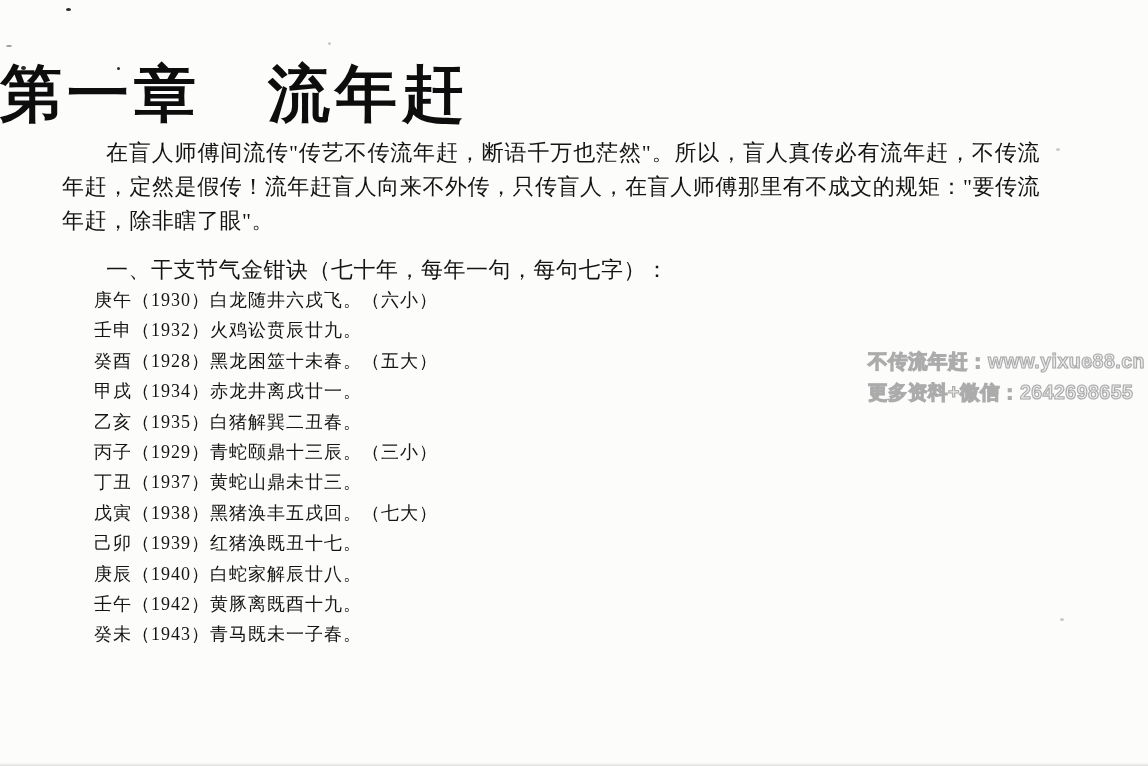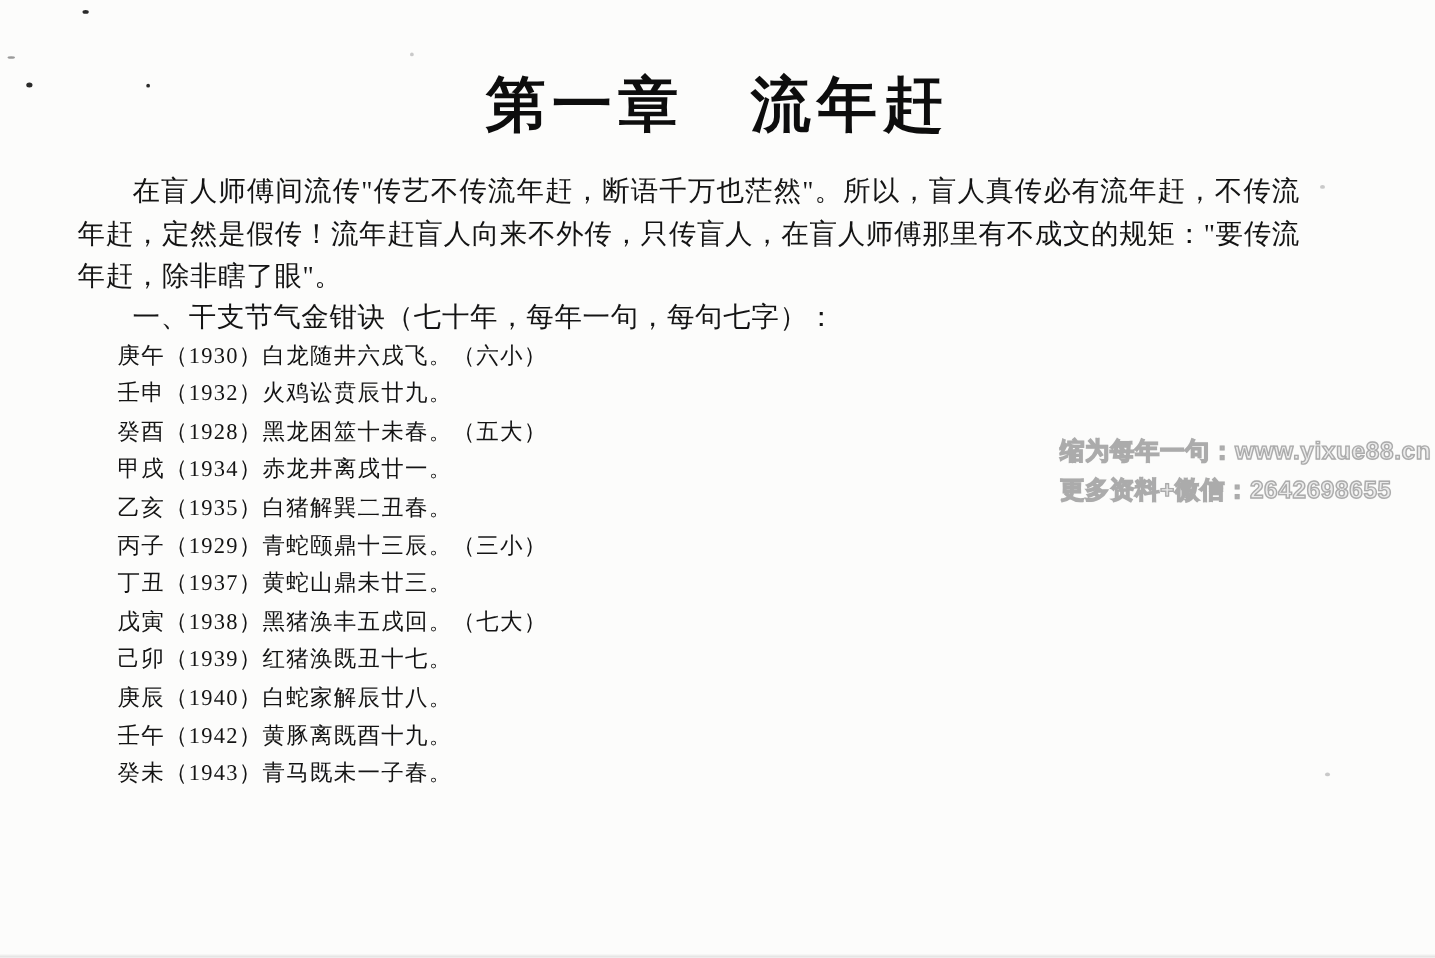--- a/index.html
+++ b/index.html
@@ -12,22 +12,21 @@
     width: 1148px;
     height: 766px;
     background: #fcfcfb;
     overflow: hidden;
     font-family: "Liberation Serif", "DejaVu Serif", serif;
     color: #141414;
   }
   .title {
     margin: 0;
     padding-top: 52px;
-    text-align: center;
-    font-size: 48px;
+    font-size: 62px;
     font-weight: 700;
     letter-spacing: 5px;
     color: #0d0d0d;
   }
   .body-text {
     position: absolute;
     left: 62px;
     top: 136px;
     width: 978px;
   }
@@ -36,21 +35,21 @@
     font-size: 22px;
     line-height: 34px;
     text-align: justify;
     text-indent: 2em;
     letter-spacing: 0.5px;
   }
   .para.second {
     font-weight: 600;
   }
   .section-heading {
-    margin-top: 0;
+    margin-top: 16px;
     padding-left: 2em;
     font-size: 22px;
     line-height: 31px;
     font-weight: 400;
     letter-spacing: 0.5px;
   }
   .verse-list {
     padding-left: 2em;
   }
   .verse-line {
@@ -108,21 +107,21 @@
       <div class="verse-line">丁丑（1937）黄蛇山鼎未廿三。</div>
       <div class="verse-line">戊寅（1938）黑猪涣丰五戌回。（七大）</div>
       <div class="verse-line">己卯（1939）红猪涣既丑十七。</div>
       <div class="verse-line">庚辰（1940）白蛇家解辰廿八。</div>
       <div class="verse-line">壬午（1942）黄豚离既酉十九。</div>
       <div class="verse-line">癸未（1943）青马既未一子春。</div>
     </div>
   </div>
 
   <div class="watermark">
-    <div>缩为每年一句：www.yixue88.cn</div>
+    <div>不传流年赶：www.yixue88.cn</div>
     <div>更多资料+微信：2642698655</div>
   </div>
 
   <div class="speck" style="left:66px; top:8px; width:5px; height:3px;"></div>
   <div class="speck" style="left:6px; top:45px; width:6px; height:2px; background:#9a9a9a;"></div>
   <div class="speck" style="left:21px; top:66px; width:5px; height:4px;"></div>
   <div class="speck" style="left:117px; top:67px; width:3px; height:3px;"></div>
   <div class="speck faint" style="left:328px; top:42px; width:3px; height:3px;"></div>
   <div class="speck faint" style="left:1056px; top:148px; width:4px; height:3px;"></div>
   <div class="speck faint" style="left:1060px; top:618px; width:4px; height:3px;"></div>

